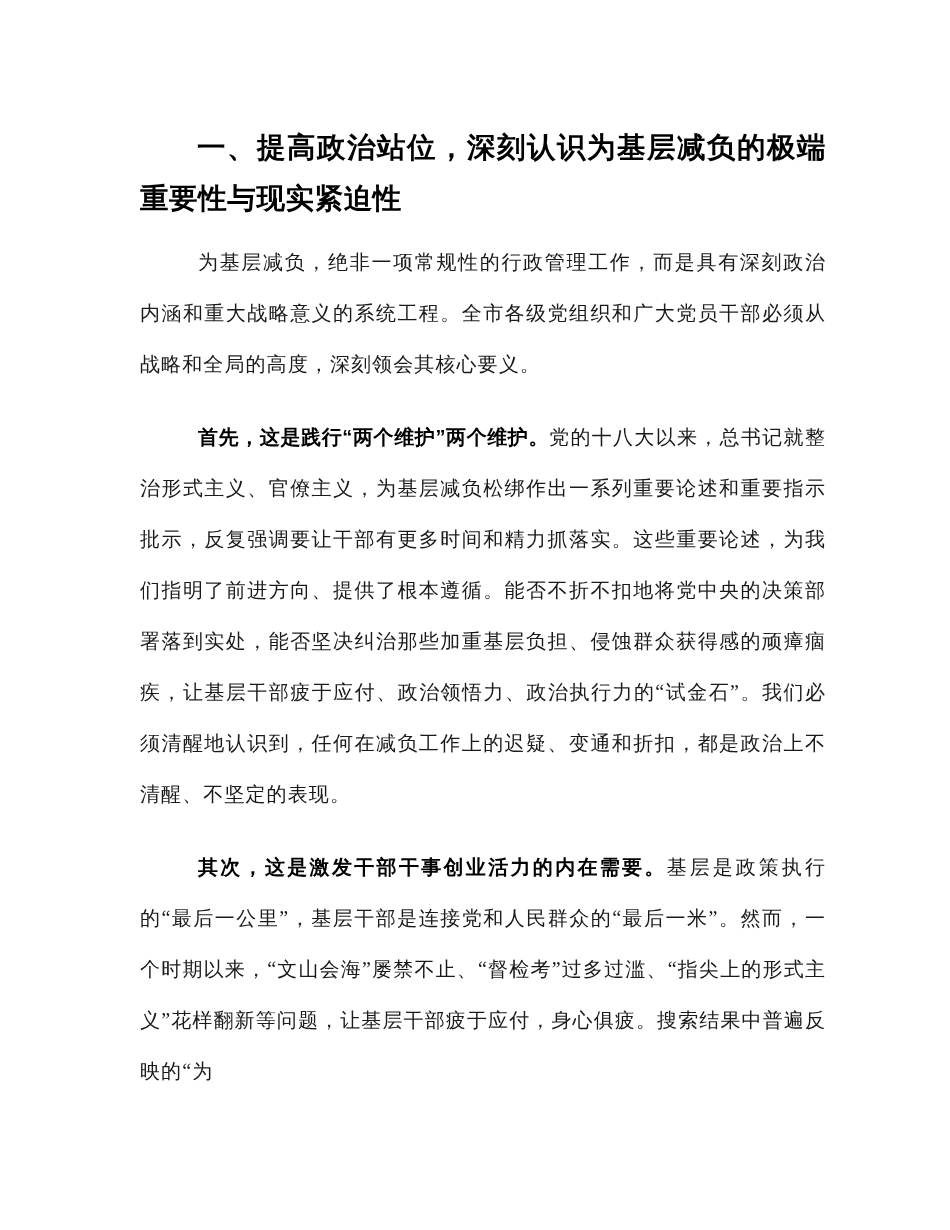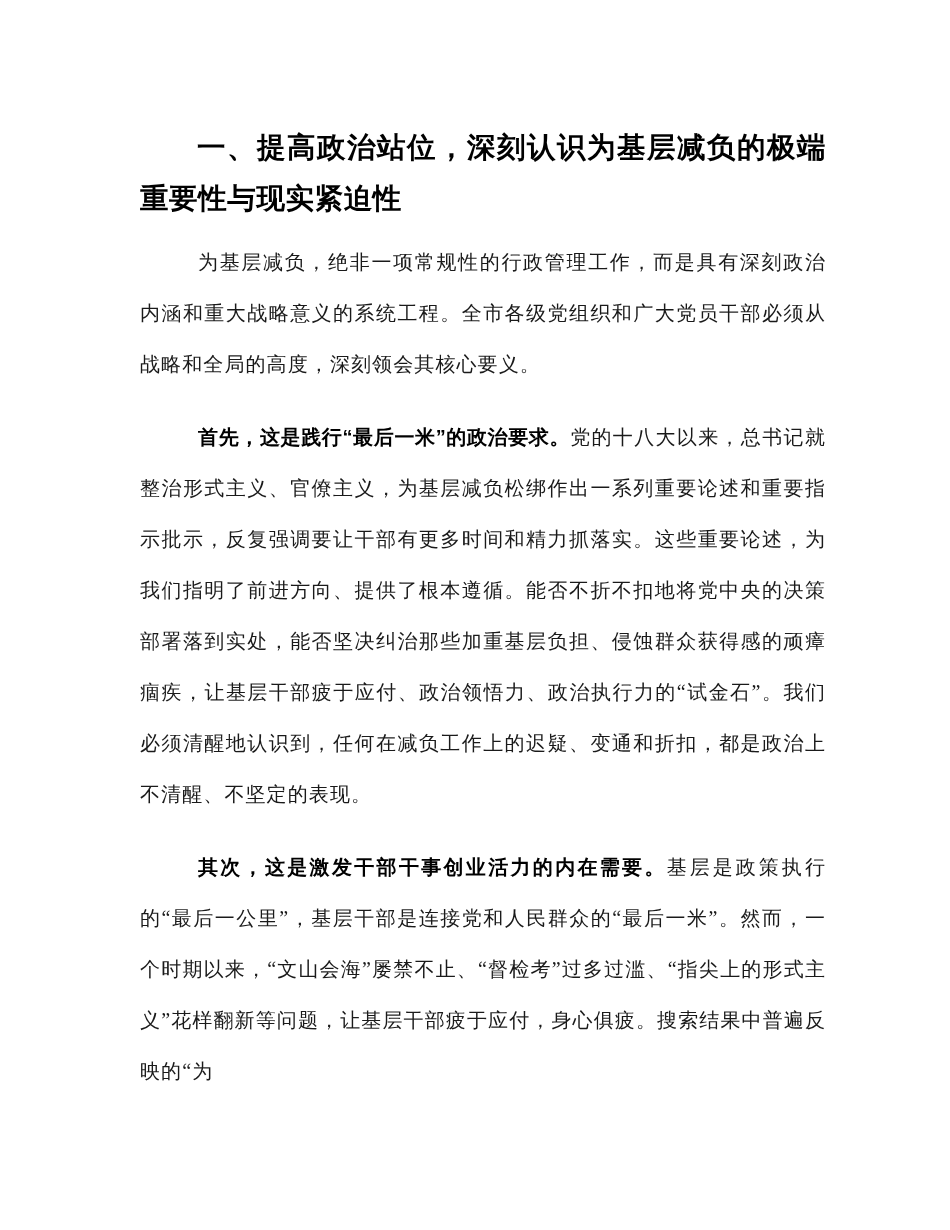--- a/index.html
+++ b/index.html
@@ -69,21 +69,21 @@
 <div class="page">
   <div class="doc-body">
 
     <h1 class="section-heading">一、提高政治站位，深刻认识为基层减负的极端重要性与现实紧迫性</h1>
 
     <p class="para">
       <span>为基层减负，绝非一项常规性的行政管理工作，而是具有深刻政治内涵和重大战略意义的系统工程。全市各级党组织和广大党员干部必须从战略和全局的高度，深刻领会其核心要义。</span>
     </p>
 
     <p class="para">
-      <span class="lead">首先，这是践行“最后一米”的政治要求。</span><span>党的十八大以来，总书记就整治形式主义、官僚主义，为基层减负松绑作出一系列重要论述和重要指示批示，反复强调要让干部有更多时间和精力抓落实。这些重要论述，为我们指明了前进方向、提供了根本遵循。能否不折不扣地将党中央的决策部署落到实处，能否坚决纠治那些加重基层负担、侵蚀群众获得感的顽瘴痼疾，让基层干部疲于应付、政治领悟力、政治执行力的“试金石”。我们必须清醒地认识到，任何在减负工作上的迟疑、变通和折扣，都是政治上不清醒、不坚定的表现。</span>
+      <span class="lead">首先，这是践行“两个维护”两个维护。</span><span>党的十八大以来，总书记就整治形式主义、官僚主义，为基层减负松绑作出一系列重要论述和重要指示批示，反复强调要让干部有更多时间和精力抓落实。这些重要论述，为我们指明了前进方向、提供了根本遵循。能否不折不扣地将党中央的决策部署落到实处，能否坚决纠治那些加重基层负担、侵蚀群众获得感的顽瘴痼疾，让基层干部疲于应付、政治领悟力、政治执行力的“试金石”。我们必须清醒地认识到，任何在减负工作上的迟疑、变通和折扣，都是政治上不清醒、不坚定的表现。</span>
     </p>
 
     <p class="para">
       <span class="lead">其次，这是激发干部干事创业活力的内在需要。</span><span>基层是政策执行的“最后一公里”，基层干部是连接党和人民群众的“最后一米”。然而，一个时期以来，“文山会海”屡禁不止、“督检考”过多过滥、“指尖上的形式主义”花样翻新等问题，让基层干部疲于应付，身心俱疲。搜索结果中普遍反映的“为</span>
     </p>
 
   </div>
 </div>
 
 </body></html>

